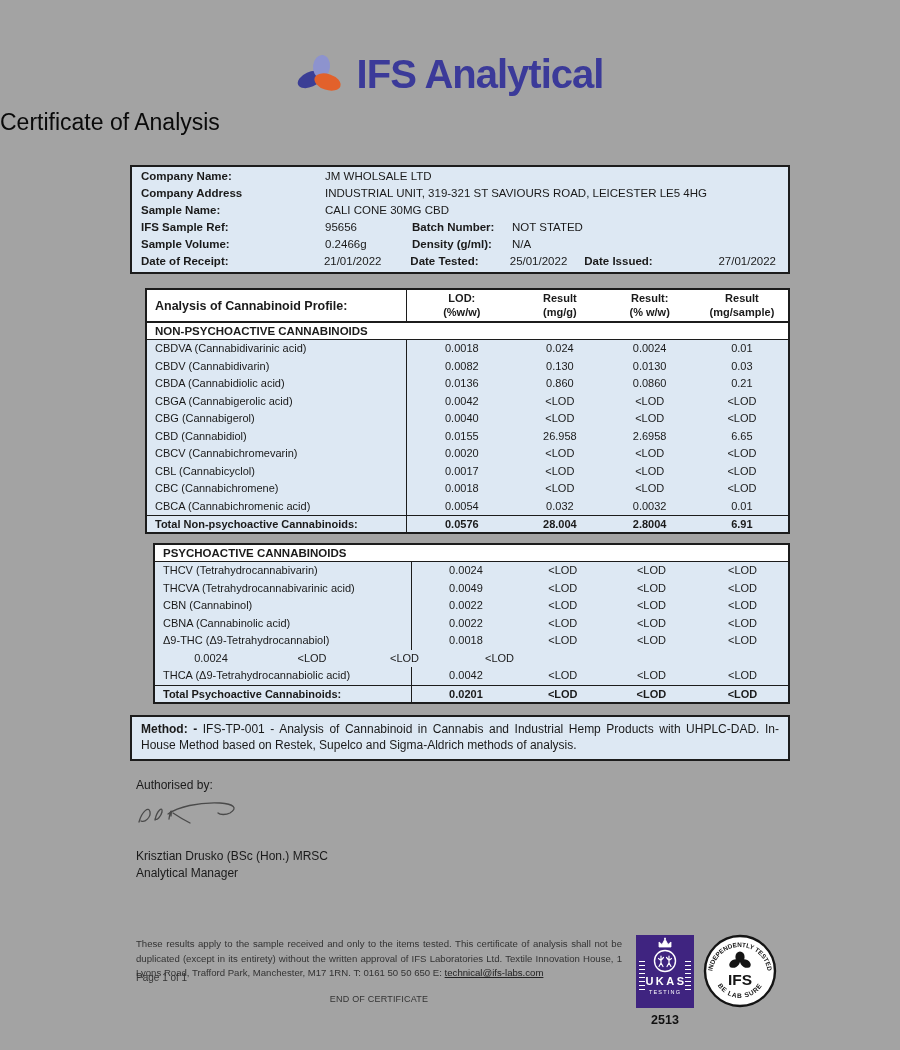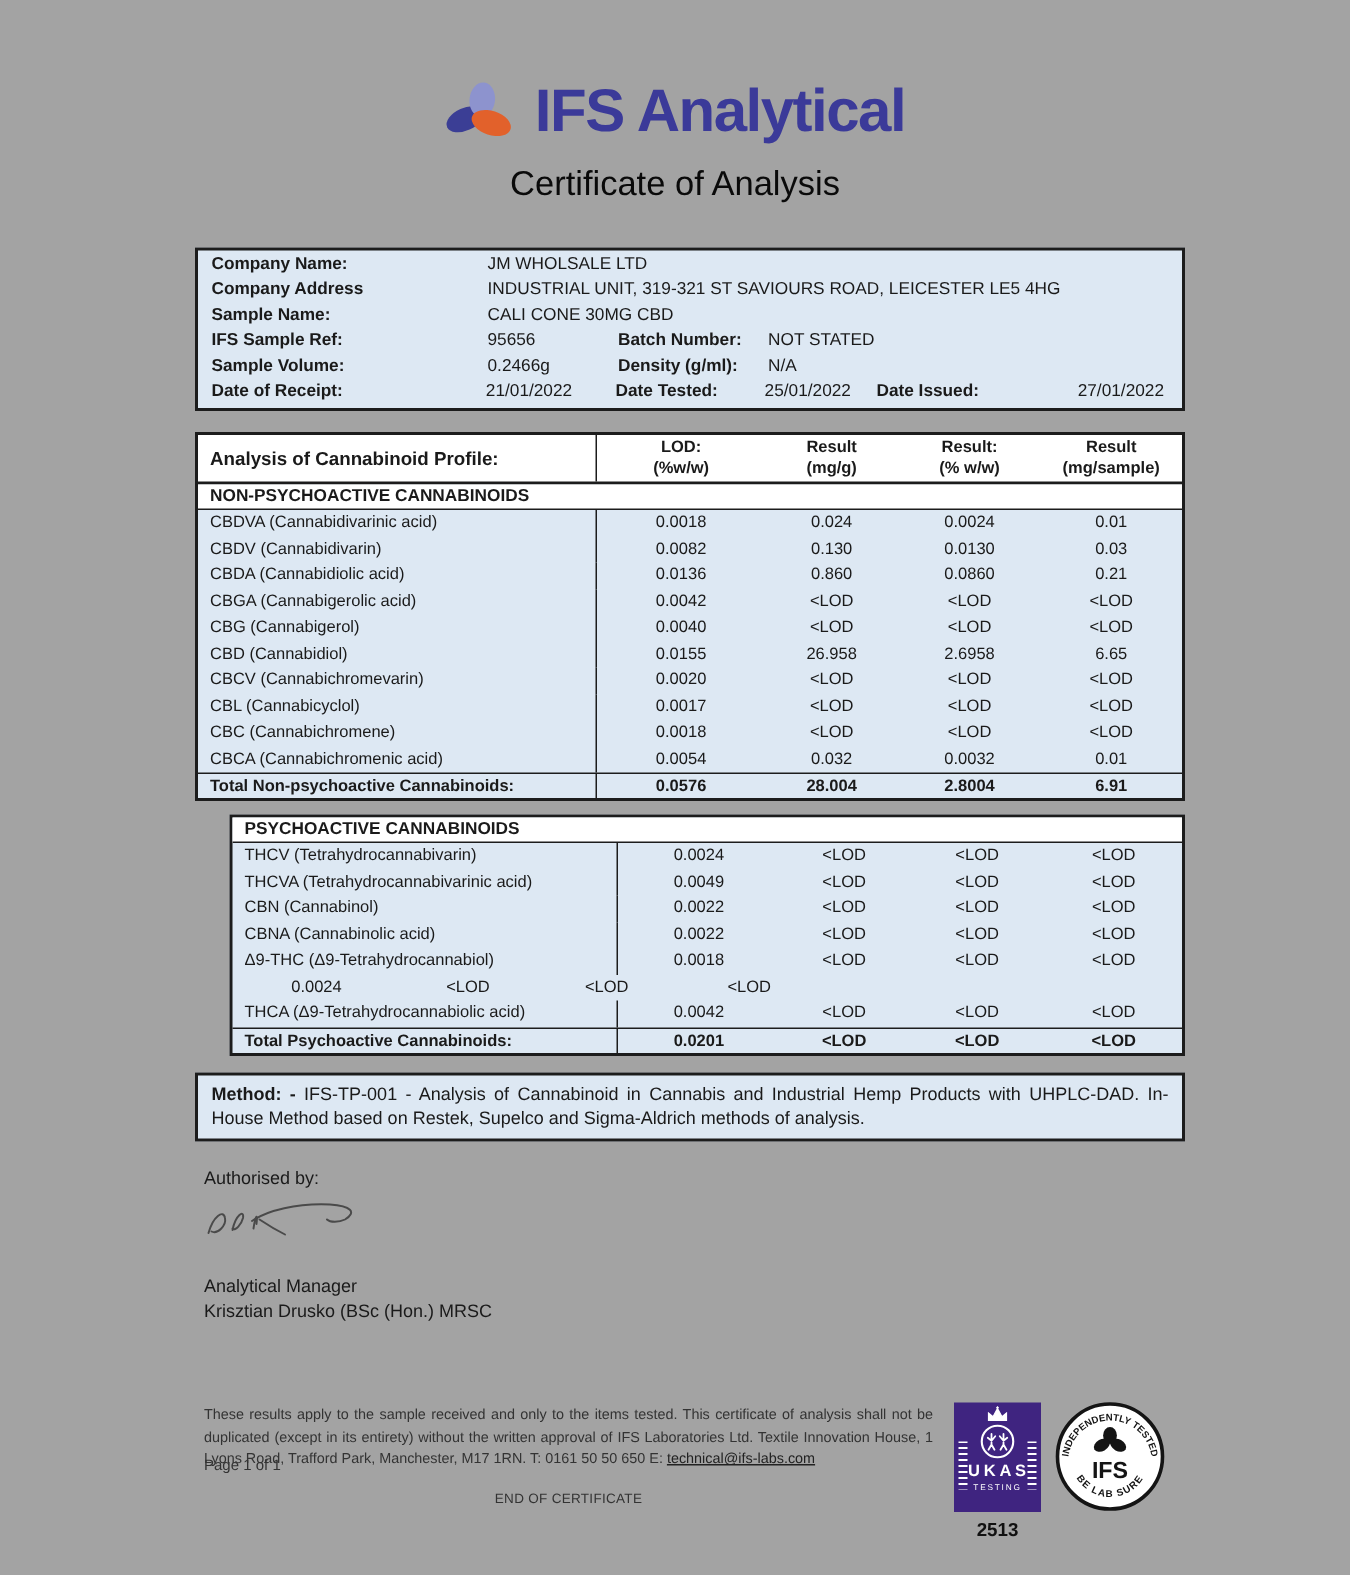--- a/index.html
+++ b/index.html
@@ -7,40 +7,40 @@
   body { font-family:"Liberation Sans", sans-serif; color:#1a1a1a; }
   .page { position:relative; width:900px; height:1050px; background:#a3a3a3; margin:0 auto; overflow:hidden; }
 
   
   .logo-row { display:flex; justify-content:center; align-items:center; gap:12px; padding-top:52px; }
   .logo-mark { position:relative; width:48px; height:40px; }
   .logo-mark .e1 { position:absolute; left:16px; top:0; width:17px; height:23px; background:#8d93ce; border-radius:50%; transform:rotate(6deg); }
   .logo-mark .e2 { position:absolute; left:0; top:17px; width:26px; height:15px; background:#3b3e95; border-radius:50%; transform:rotate(-24deg); }
   .logo-mark .e3 { position:absolute; left:17px; top:19px; width:27px; height:16px; background:#e2612b; border-radius:50%; transform:rotate(18deg); }
   .logo-text { font-size:40px; font-weight:bold; color:#3b3a99; letter-spacing:-1px; }
-  .doc-title { text-align:center; font-size:23px; color:#0a0a0a; margin-top:12px; }
+  .doc-title { text-align:left; font-size:23px; color:#0a0a0a; margin-top:12px; }
 
   .sheet { width:660px; margin-left:130px; }
 
   
   .info-box { margin-top:29px; border:2px solid #1c1c1c; background:#dde8f3; padding:1px 12px 2px 0; }
   .info-row { display:flex; font-size:11.5px; line-height:17px; }
   .ilabel { font-weight:bold; }
   .w-l1 { width:193px; padding-left:9px; }
   .w-v1 { flex:1; }
   .w-v1s { width:87px; }
   .w-l2 { width:100px; }
   .w-v2 { flex:1; }
   .w-v2s { width:75px; }
   .w-l3 { width:135px; }
   .w-v3 { flex:1; }
 
   
   .atable { border:2px solid #1c1c1c; background:#dde8f3; }
-  .t1 { margin-top:14px; }
+  .t1 { margin-top:14px;margin-left:15px; }
   .t2 { margin-top:9px;margin-left:23px; }
   .athead { display:flex; background:#fff; border-bottom:2px solid #1c1c1c; height:33px; }
   .th-name { width:268px; border-right:1.5px solid #1c1c1c; display:flex; align-items:center; padding-left:8px; font-weight:bold; font-size:12.5px; }
   .th-col { display:flex; flex-direction:column; justify-content:center; align-items:center; font-weight:bold; font-size:11px; line-height:13.5px; }
   .cw1 { width:112px; } .cw2 { width:90px; } .cw3 { width:95px; } .cw4 { width:95px; }
   .aheading { background:#fff; border-bottom:1.8px solid #1c1c1c; font-weight:bold; font-size:11.5px; height:17px; line-height:16px; padding-left:8px; }
   .arow { display:flex; font-size:11px; height:17.5px; line-height:17.5px; }
   .arow .c0 { width:268px; padding-left:8px; border-right:1.5px solid #1c1c1c; white-space:nowrap; overflow:hidden; }
   .arow .c1 { width:112px; text-align:center; }
   .arow .c2 { width:90px; text-align:center; }
@@ -301,22 +301,22 @@
     <svg class="signature" width="130" height="34" viewBox="0 0 130 34">
       <g fill="none" stroke="#4a4a4a" stroke-width="1.3" stroke-linecap="round">
         <path d="M3,26 C6,15 13,10 14,16 C15,21 9,27 5,25"></path>
         <path d="M19,24 C21,14 27,10 26,16 C25,20 21,25 19,23"></path>
         <path d="M33,23 C34,16 36,11 35,20"></path>
         <path d="M32,18 C42,11 62,6 84,7 C98,8 102,12 94,17 C90,19 84,19 82,17"></path>
         <path d="M37,17 C43,21 48,24 54,27"></path>
       </g>
     </svg>
     <div class="sig-name">
+      <div>Krisztian Drusko (BSc (Hon.) MRSC</div>
       <div>Analytical Manager</div>
-      <div>Krisztian Drusko (BSc (Hon.) MRSC</div>
     </div>
   </div>
 
   <div class="footer-text"><span>These results apply to the sample received and only to the items tested. This certificate of analysis shall not be duplicated (except in its entirety) without the written approval of IFS Laboratories Ltd. Textile Innovation House, 1 Lyons Road, Trafford Park, Manchester, M17 1RN. T: 0161 50 50 650 E: </span><a href="#">technical@ifs-labs.com</a></div>
   <div class="end-cert">END OF CERTIFICATE</div>
   <div class="page-num">Page 1 of 1</div>
 
   <div class="ukas">
     <svg width="16" height="11" viewBox="0 0 16 11">
       <path d="M2,10 L2,5 L5,7.5 L8,2 L11,7.5 L14,5 L14,10 Z M7,1.5 h2 M8,0.5 v2" fill="#fff" stroke="#fff" stroke-width="0.8"></path>

